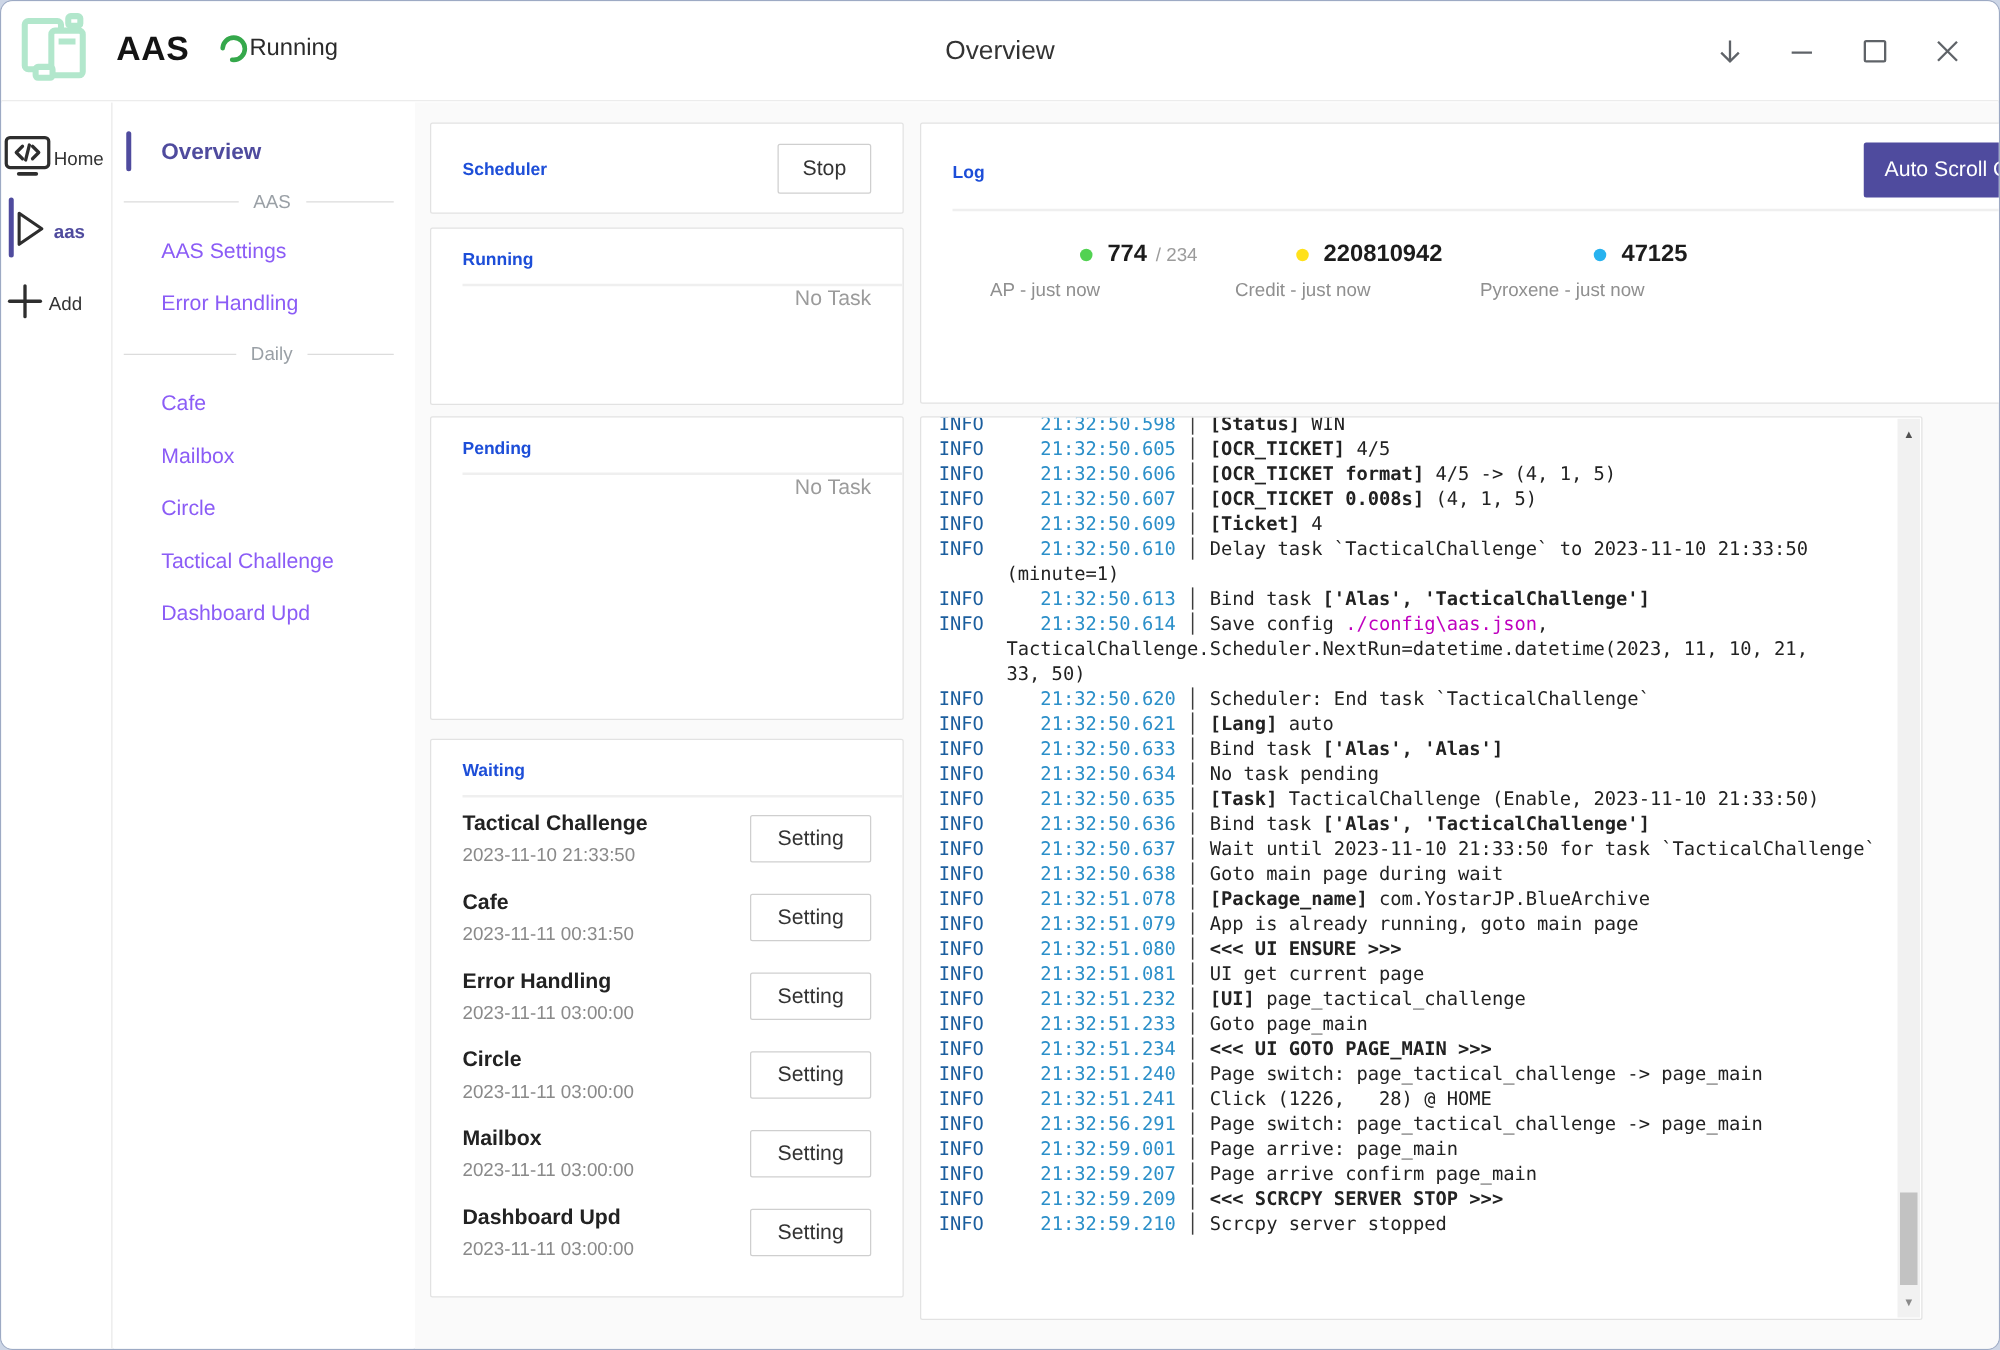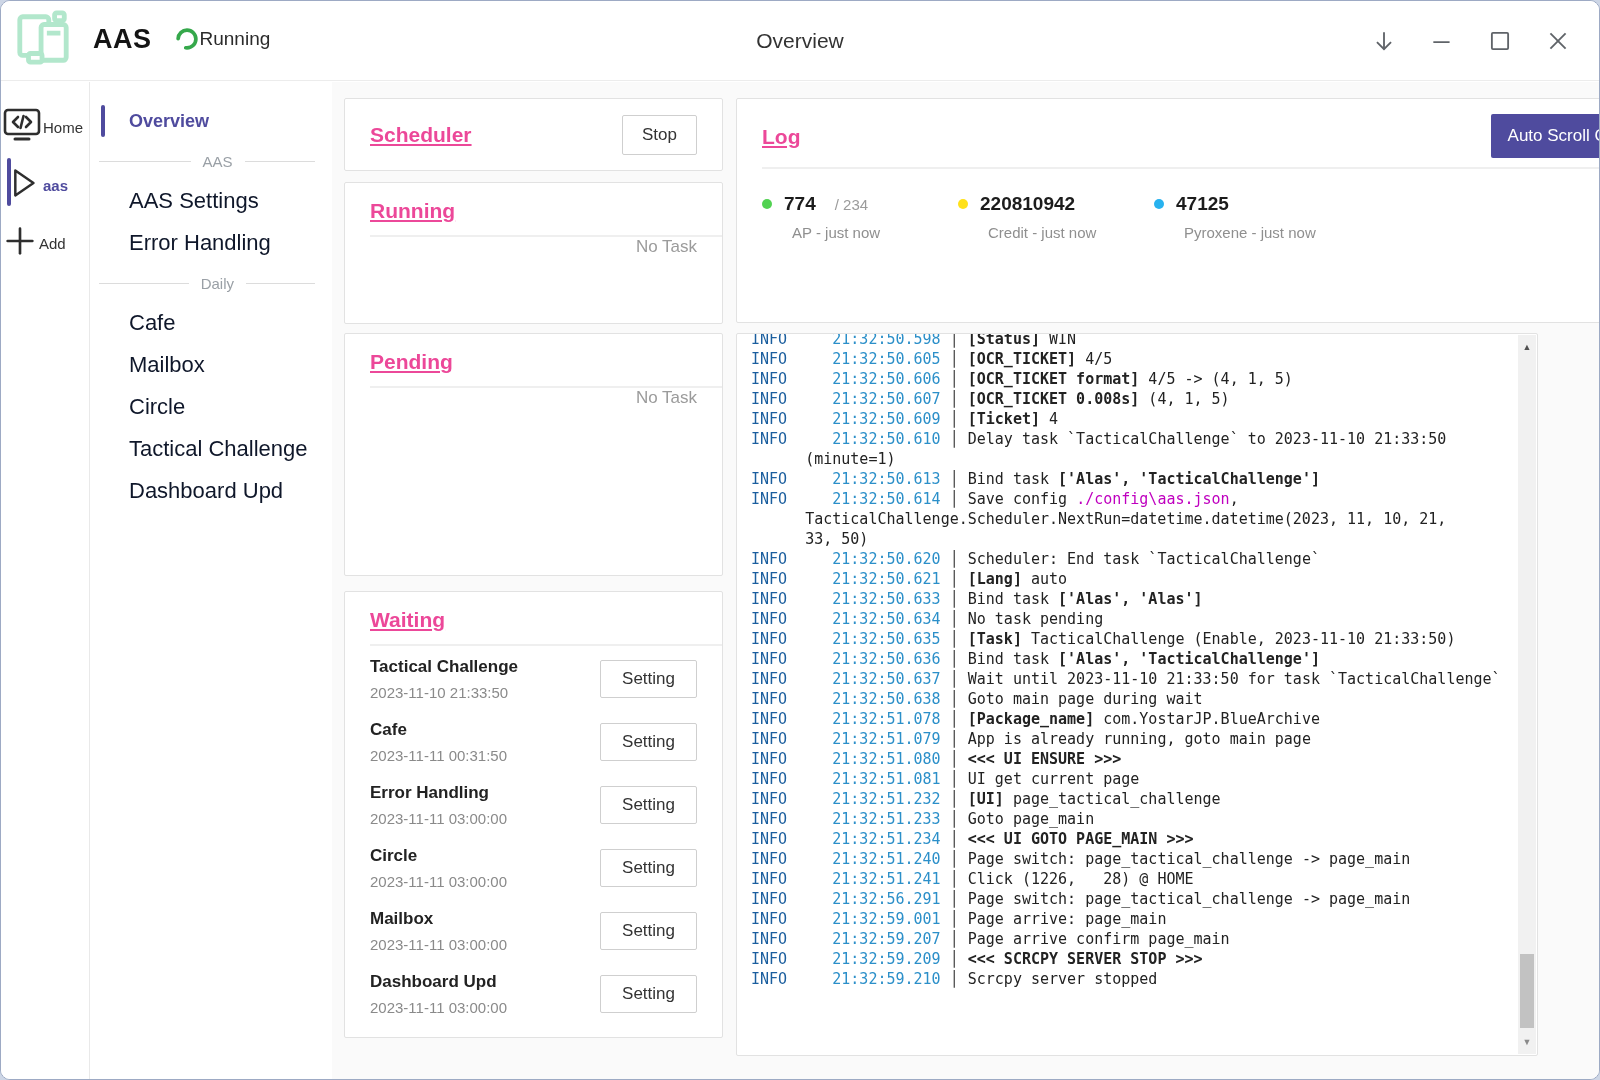--- a/index.html
+++ b/index.html
@@ -29,33 +29,33 @@
   .rail-item .bar{ position:absolute; left:6px; top:6px; bottom:6px; width:4px; background:#4f4b9e;
                    border-radius:2px; display:none; }
   .rail-item.active .bar{ display:block; }
   .rail-label{ font-size:15px; color:#333; margin-top:4px; }
   .rail-item.active .rail-label{ color:#4f4b9e; font-weight:bold; }
   .rail-item:nth-child(1){ margin-top:14px; }
 
   
   .sidebar{ position:absolute; left:90px; top:81px; width:240px; bottom:0; background:#fff; padding-top:18px; }
   .nav-link{ position:relative; display:flex; align-items:center; height:42px; padding-left:38px;
-             font-size:22px; color:#0f172a; cursor:pointer; }
+             font-size:17px; color:#8b5cf6; cursor:pointer; }
   .nav-link.active{ color:#4f4b9e; font-weight:bold; font-size:18px; }
   .nav-link.active::before{ content:""; position:absolute; left:10px; top:5px; bottom:5px; width:4px;
              background:#4f4b9e; border-radius:2px; }
   .nav-divider{ display:flex; align-items:center; height:38px; padding:0 16px 0 8px; color:#9aa0a6;
              font-size:15px; }
   .nav-divider::before{ content:""; flex:1.3; height:1px; background:#dcdcdc; margin-right:12px; }
   .nav-divider::after{ content:""; flex:1; height:1px; background:#dcdcdc; margin-left:12px; }
 
   
   .content{ position:absolute; left:331px; top:81px; right:0; bottom:0; background:#fafafa; }
   .card{ position:absolute; background:#fff; border:1px solid #e2e2e2; border-radius:2px; }
-  .card-title{ font-size:21px; font-weight:bold; color:#ec4899;text-decoration:underline; }
+  .card-title{ font-size:14px; font-weight:bold; color:#1d4ed8; }
   .card-divider{ height:2px; background:#efefef; margin:12px -25px 0 0; }
   .empty-text{ text-align:right; color:#9b9b9b; font-size:17px; }
 
   .card-scheduler{ left:12px; top:16px; width:379px; height:73px; display:flex; align-items:center;
                    justify-content:space-between; padding:0 25px; }
   .btn-outline{ background:#fff; border:1px solid #cfcfcf; border-radius:2px; color:#333;
                 font-size:17px; padding:9px 19px; cursor:pointer; font-family:inherit; }
 
   .card-running{ left:12px; top:100px; width:379px; height:142px; padding:16px 25px 0; }
   .card-pending{ left:12px; top:251px; width:379px; height:243px; padding:16px 25px 0; }
@@ -65,24 +65,24 @@
   .wait-name{ font-size:17px; font-weight:bold; color:#222; }
   .wait-time{ font-size:15px; color:#8a8a8a; margin-top:7px; }
   .wait-setting{ padding:8px 21px; }
 
   .card-loghead{ left:404px; top:16px; width:902px; height:225px; padding:16px 0 8px 25px; }
   .loghead-row{ display:flex; align-items:center; justify-content:space-between; padding-right:0; }
   .btn-accent{ background:#4f4b9e; color:#fff; border:none; border-radius:2px; font-size:17px;
                padding:12px 17px; cursor:pointer; margin-top:-1px; font-family:inherit; }
   .stats{ display:flex; margin-top:24px; }
   .stat{ width:196px; }
-  .stat-top{ display:flex; align-items:center; }
+  .stat-top{ display:flex; align-items:center;justify-content:flex-end; }
   .dot{ width:10px; height:10px; border-radius:50%; margin-right:12px; flex:none; }
   .stat-value{ font-size:19px; font-weight:bold; color:#1c1c1c; }
-  .stat-suffix{ font-size:15px; color:#9b9b9b; font-weight:normal; margin-left:19px; }
+  .stat-suffix{ font-size:15px; color:#9b9b9b; font-weight:normal; margin-left:7px; }
   .stat-label{ font-size:15px; color:#8f8f8f; margin-top:9px; margin-left:30px; }
 
   .card-log{ left:404px; top:251px; width:802px; height:723px; overflow:hidden; }
   .log-body{ position:absolute; left:0; top:0; right:19px; bottom:0; overflow:hidden; padding:6px 0 0 14px; }
   .log-lines{ margin-top:-11px; width:770px; font-family:"DejaVu Sans Mono", monospace;
               font-size:15px; line-height:20px; color:#222; }
   .log-entry{ white-space:pre-wrap; overflow-wrap:break-word; padding-left:6ch; text-indent:-6ch; }
   .log-lvl{ color:#1b5e9e; }
   .log-time{ color:#2b8fc9; }
   .log-sep{ color:#3c3c3c; }

